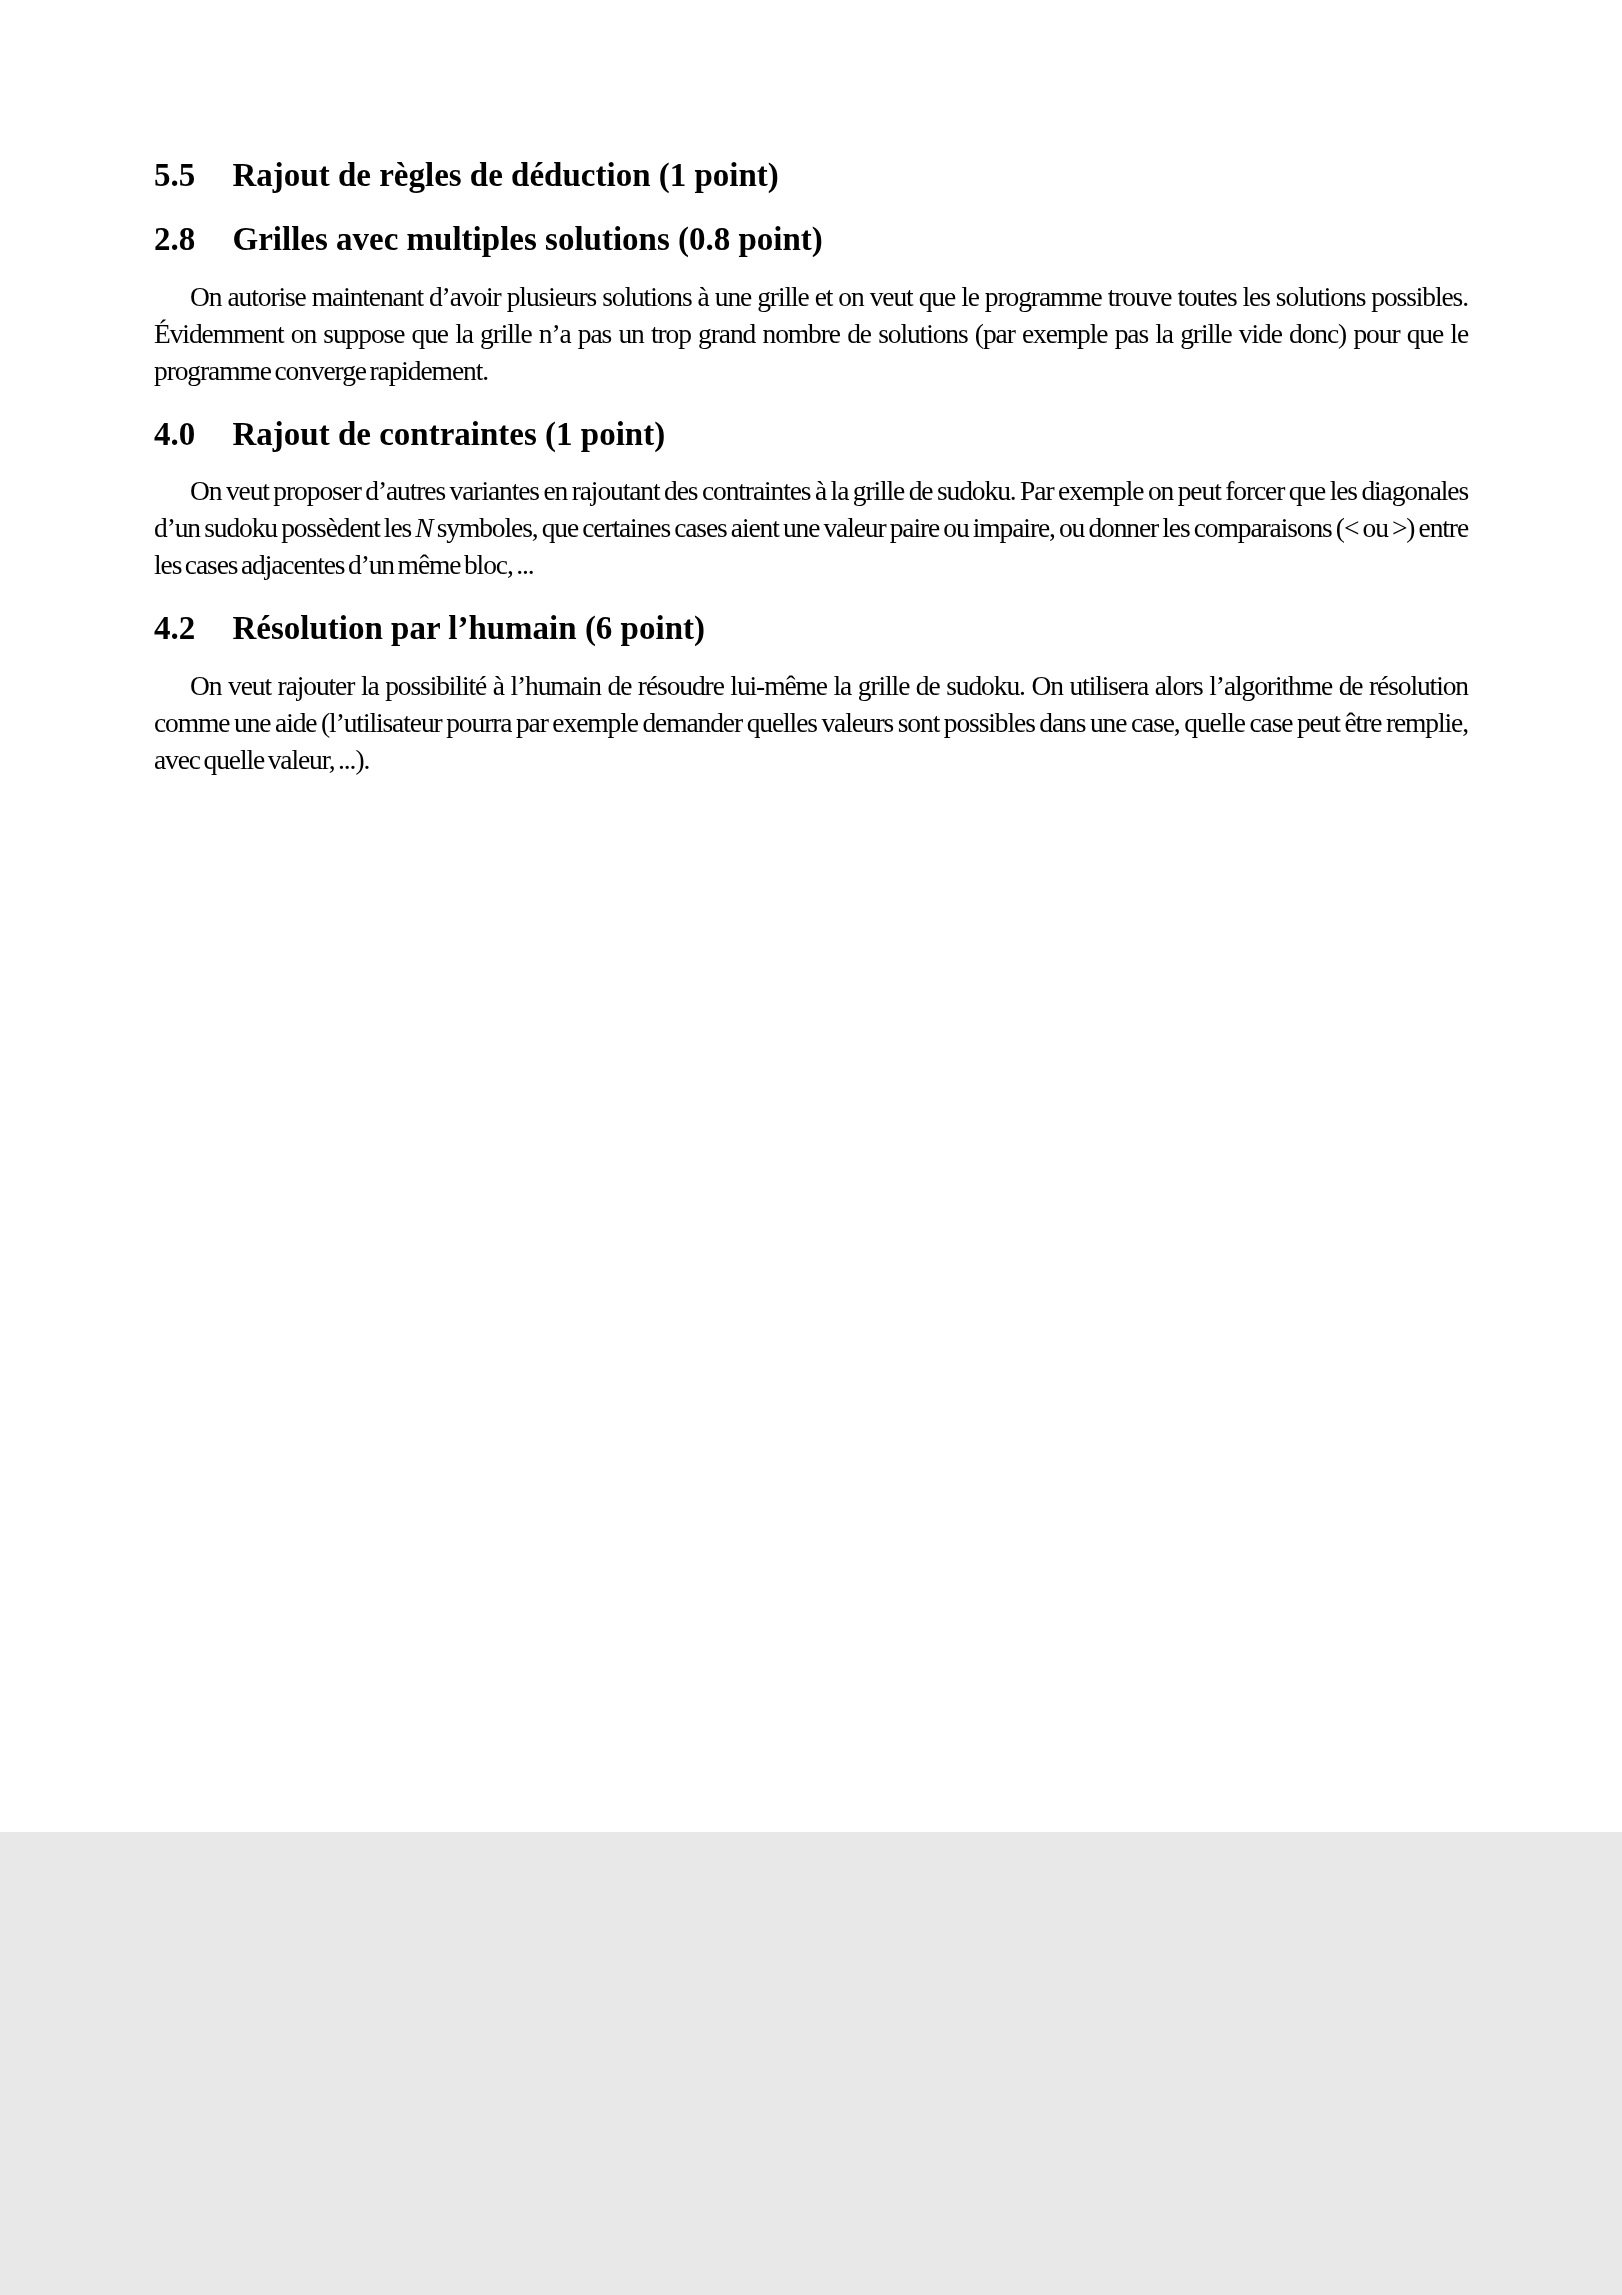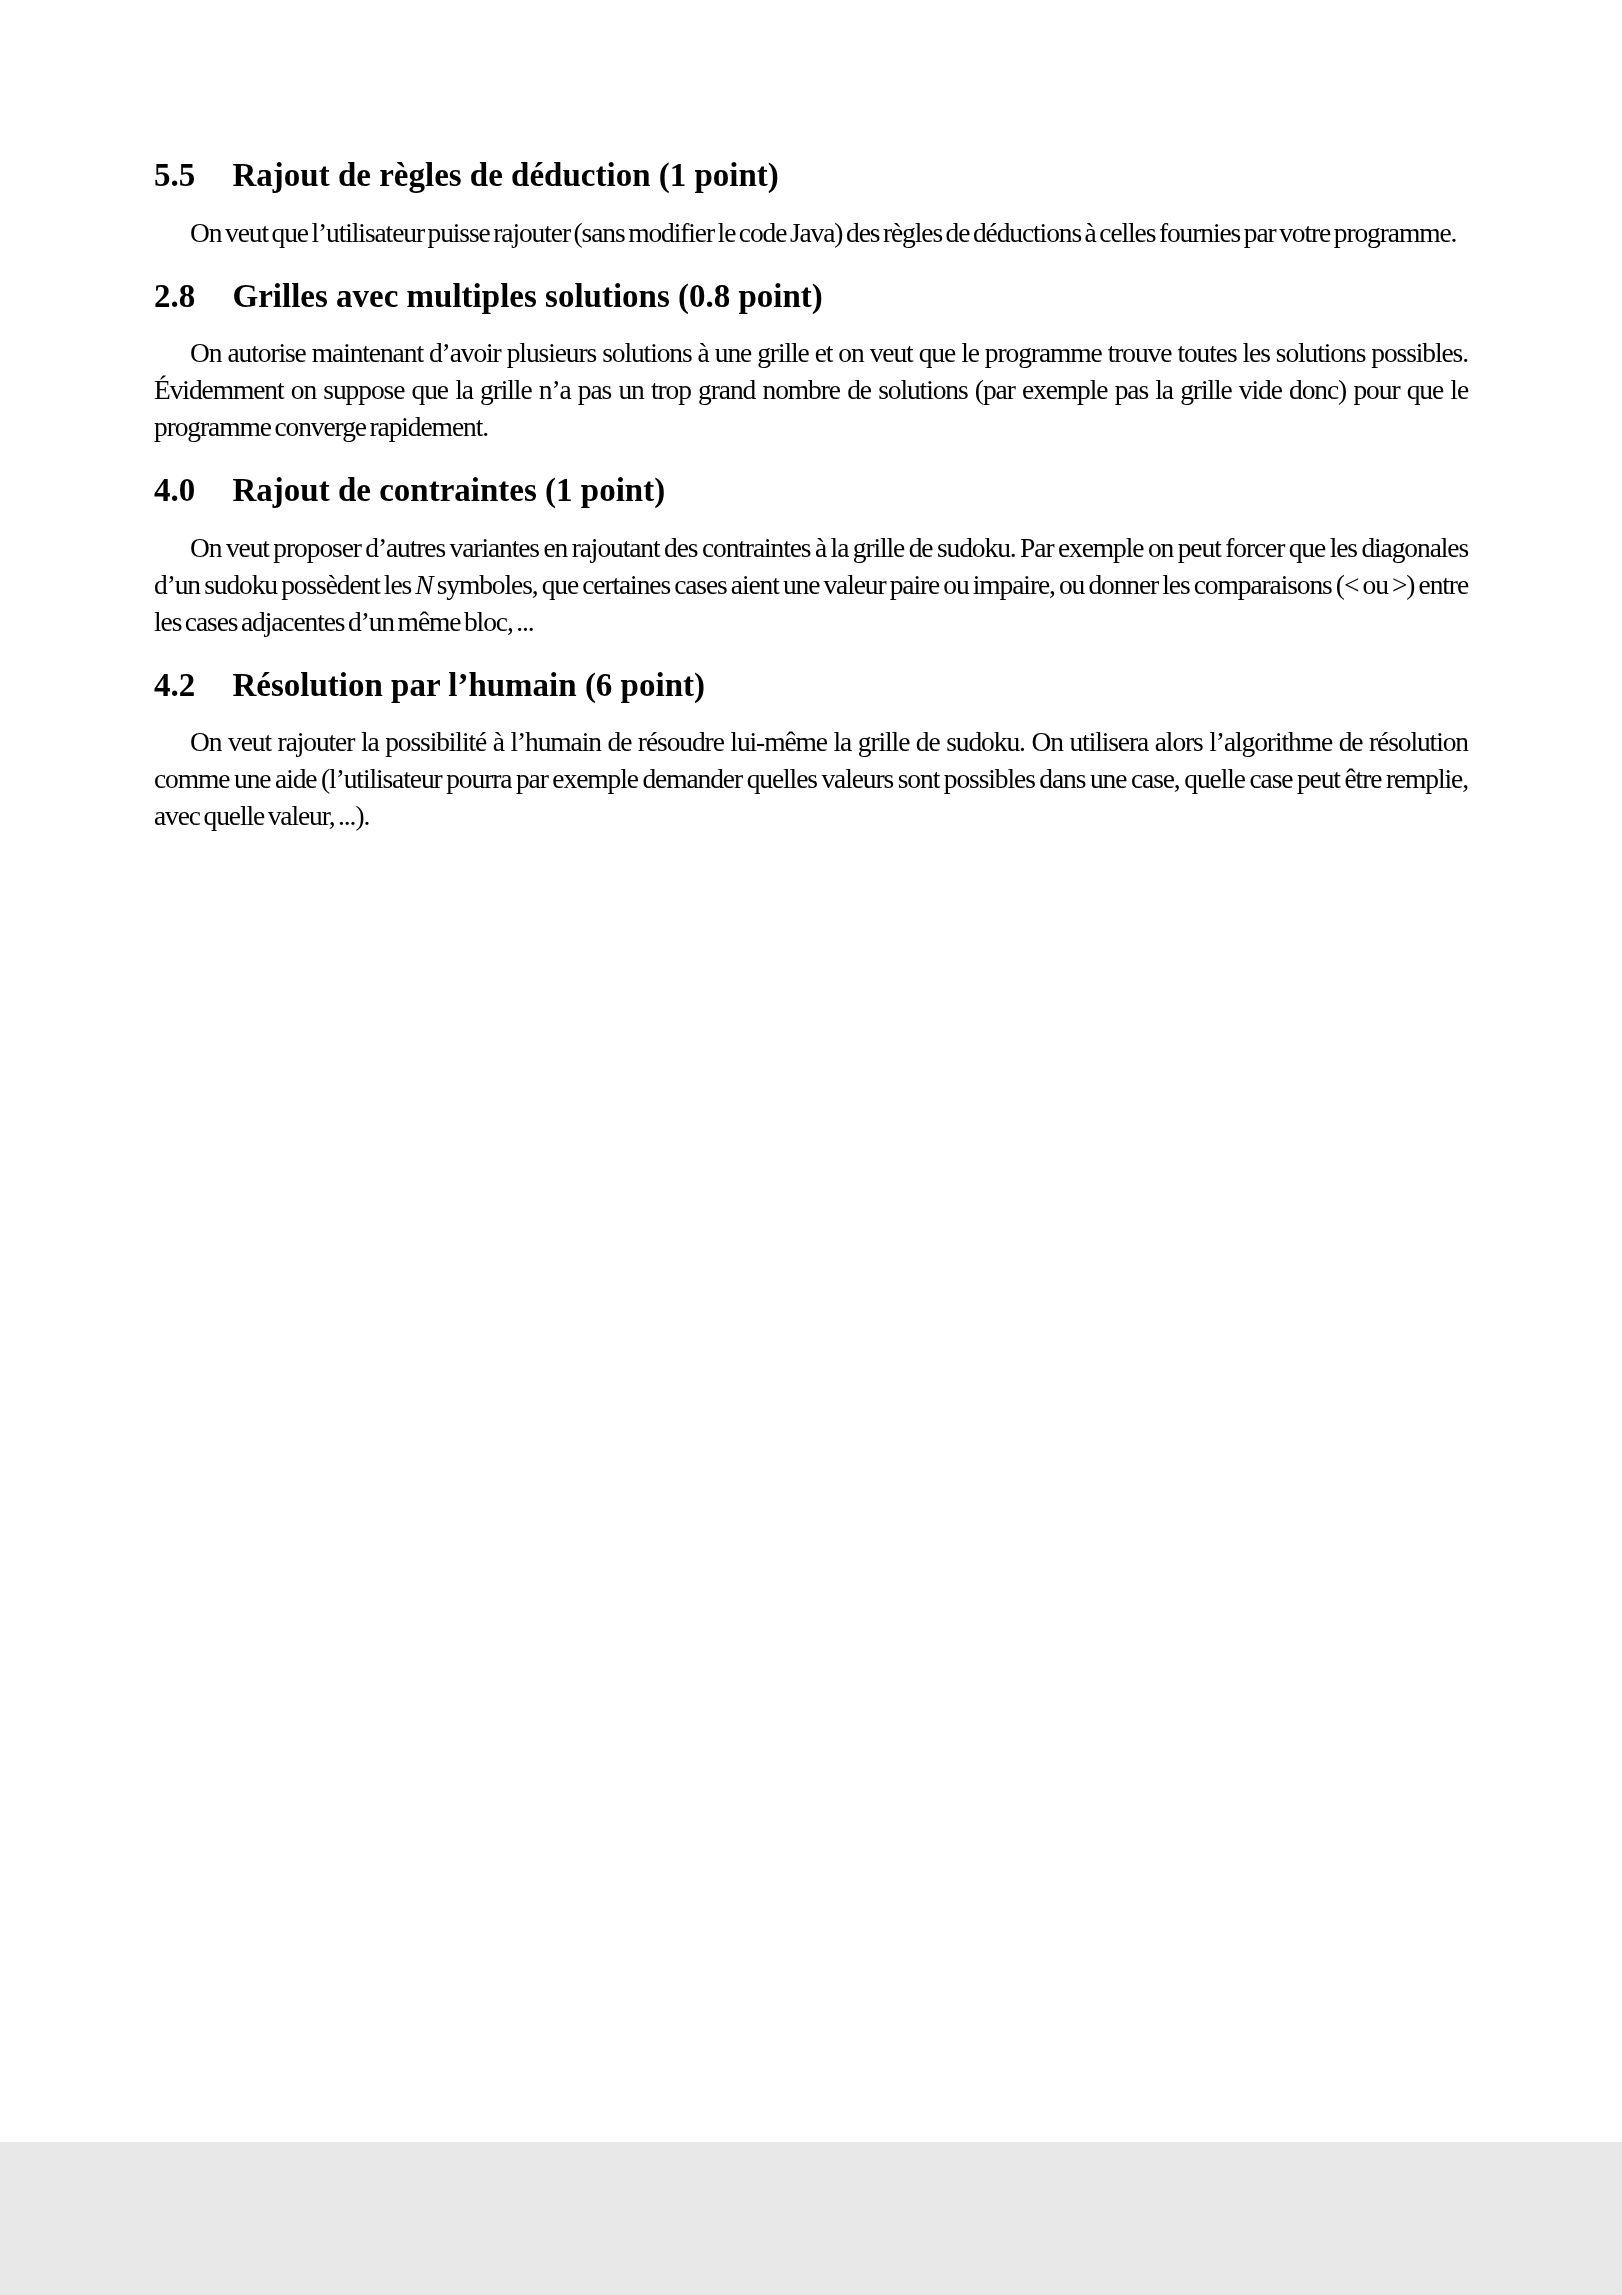--- a/index.html
+++ b/index.html
@@ -4,21 +4,21 @@
 <title>Document page</title>
 <style>
   html, body {
     margin: 0;
     padding: 0;
     background: #e8e8e8;
   }
   .page {
     position: relative;
     width: 1623px;
-    height: 2142px;
+    height: 1832px;
     background: #ffffff;
     color: #000000;
     font-family: "Liberation Serif", "DejaVu Serif", serif;
     overflow: hidden;
   }
   .content {
     position: absolute;
     left: 154px;
     top: 156px;
     width: 1314px;
@@ -63,21 +63,20 @@
 <body>
 
 <div class="page">
   <main class="content">
 
     <section>
       <h2 class="sec-heading">
         <span class="sec-num">5.5</span>
         <span class="sec-title">Rajout de règles de déduction (1 point)</span>
       </h2>
-      <p class="sec-body">On veut que l’utilisateur puisse rajouter (sans modifier le code Java) des règles de déductions à celles fournies par votre programme.</p>
     </section>
 
     <section>
       <h2 class="sec-heading">
         <span class="sec-num">2.8</span>
         <span class="sec-title">Grilles avec multiples solutions (0.8 point)</span>
       </h2>
       <p class="sec-body">On autorise maintenant d’avoir plusieurs solutions à une grille et on veut que le programme trouve toutes les solutions possibles. Évidemment on suppose que la grille n’a pas un trop grand nombre de solutions (par exemple pas la grille vide donc) pour que le programme converge rapidement.</p>
     </section>
 

